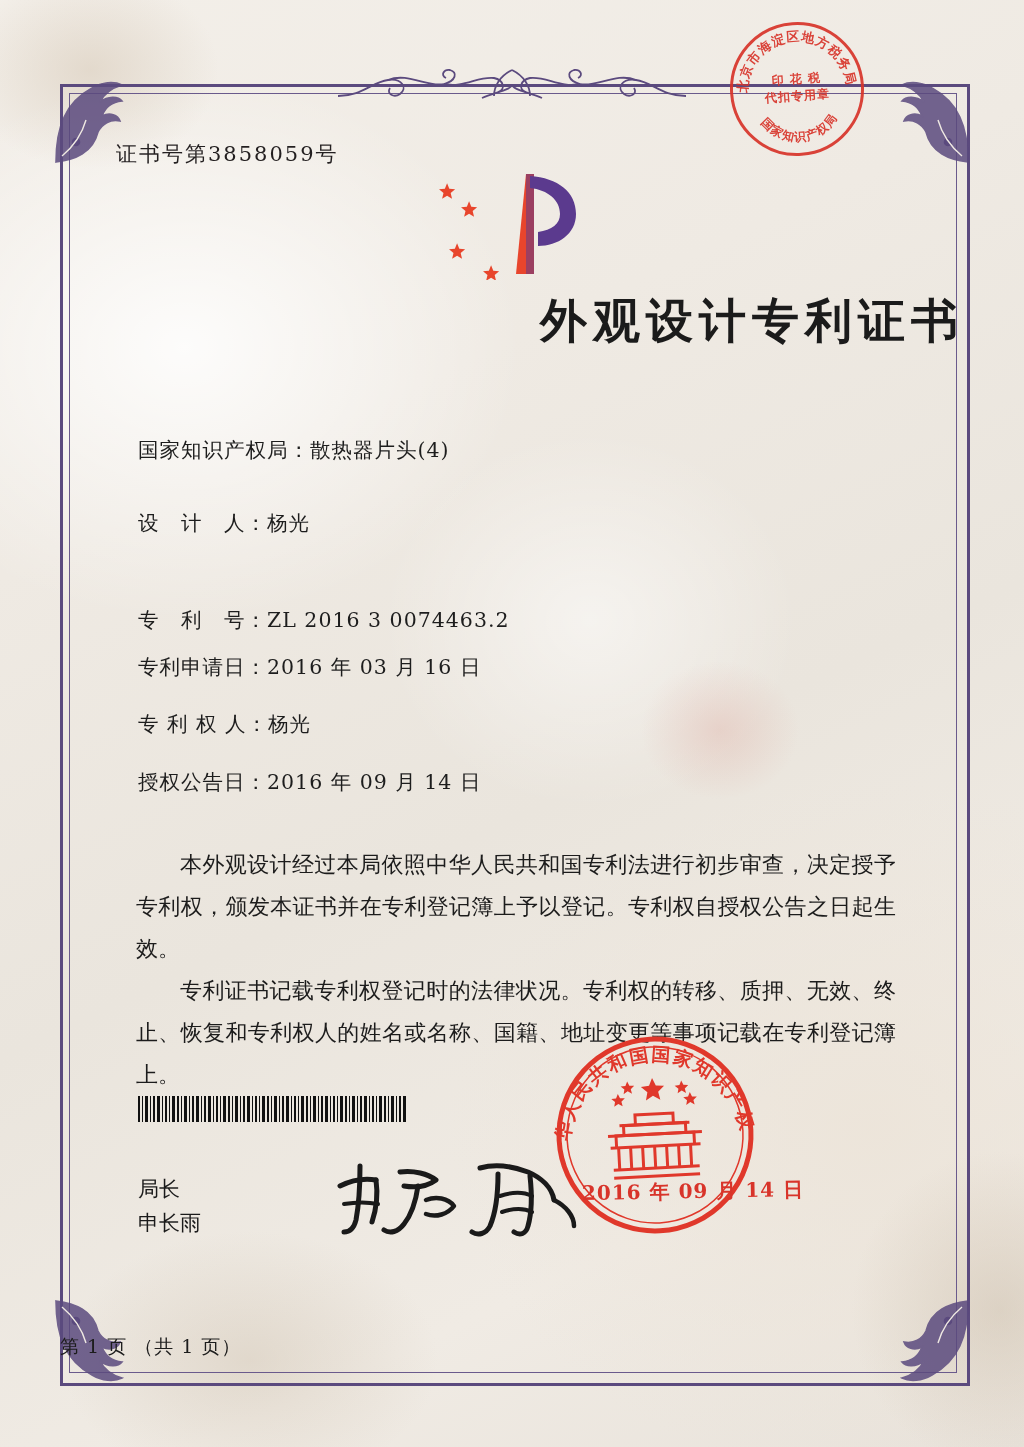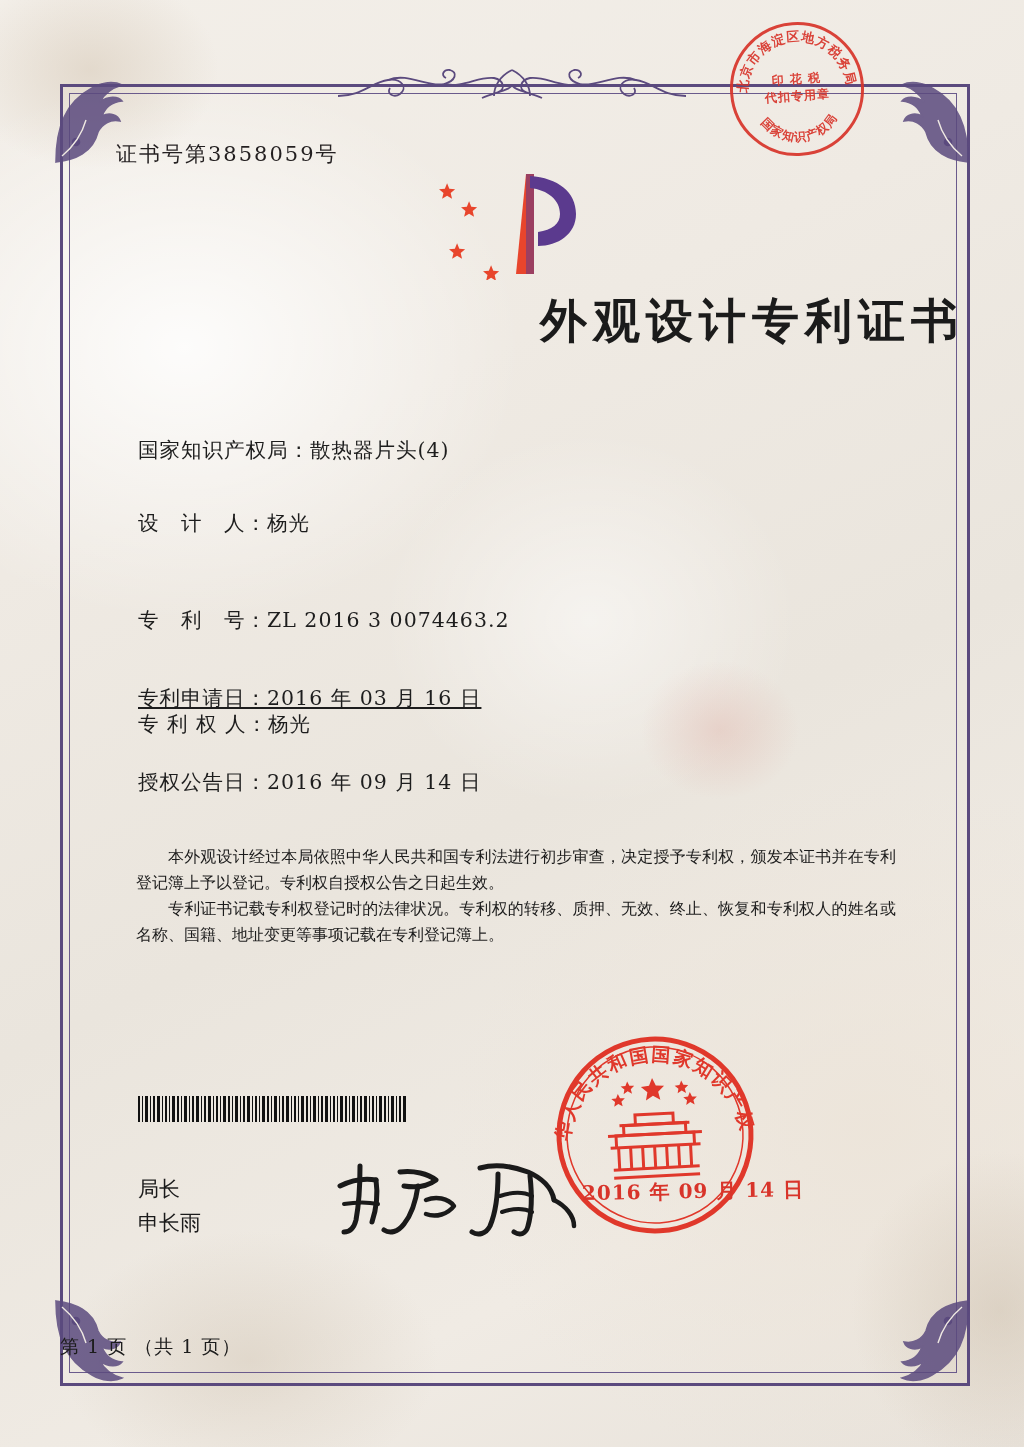--- a/index.html
+++ b/index.html
@@ -57,27 +57,27 @@
     font-family:"DejaVu Serif", serif;
   }
 
   .field{
     position:absolute;left:78px;font-size:20.5px;color:#1d1d1d;
     letter-spacing:1px;white-space:nowrap;
   }
   #f-name{top:352px;}
   #f-designer{top:425px;}
   #f-patentno{top:504px;margin-top:18px;}
-  #f-appdate{top:600px;text-decoration:underline;}
+  #f-appdate{top:569px;}
   #f-holder{top:626px;text-align:right;}
   #f-grantdate{top:684px;}
 
   #body-text{
     position:absolute;left:76px;top:760px;width:760px;
-    font-size:16px;line-height:26px;color:#1c1c1c;text-align:justify;
+    font-size:22px;line-height:42px;color:#1c1c1c;text-align:justify;
     font-family:"DejaVu Serif", serif;
   }
   #body-text p{margin:0;text-indent:2em;}
 
   
   #barcode{position:absolute;left:78px;top:1012px;width:270px;height:26px;}
   #barcode svg{width:100%;height:100%;display:block;}
 
   
   #sig-label{

